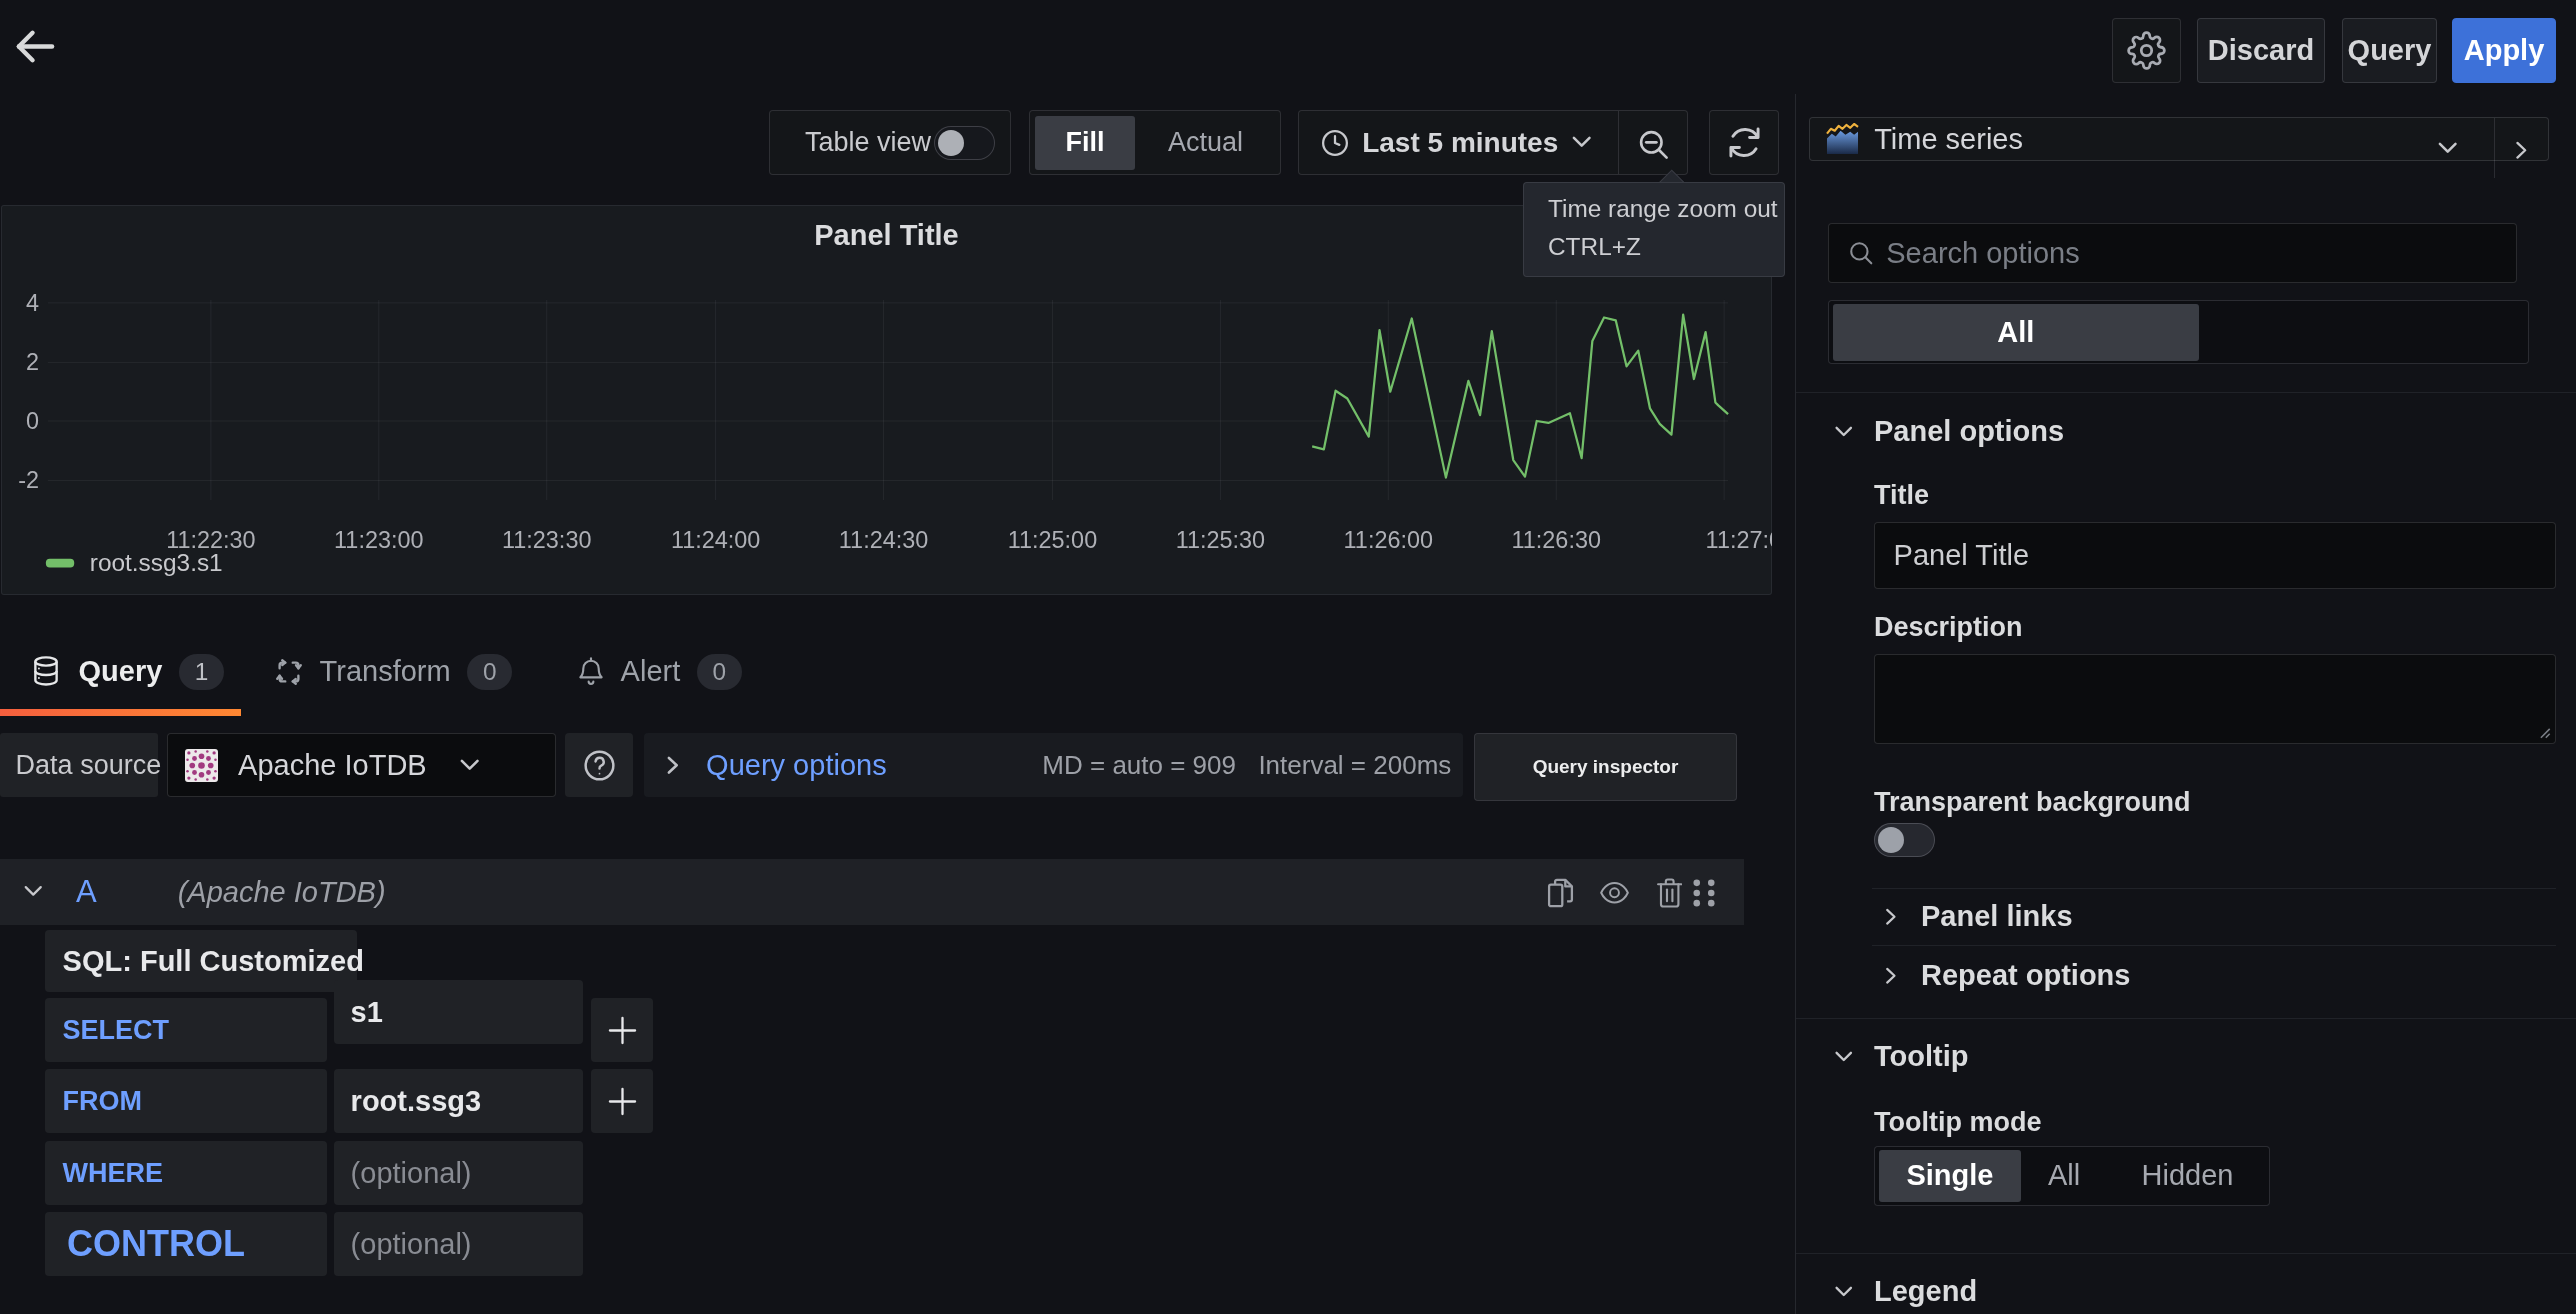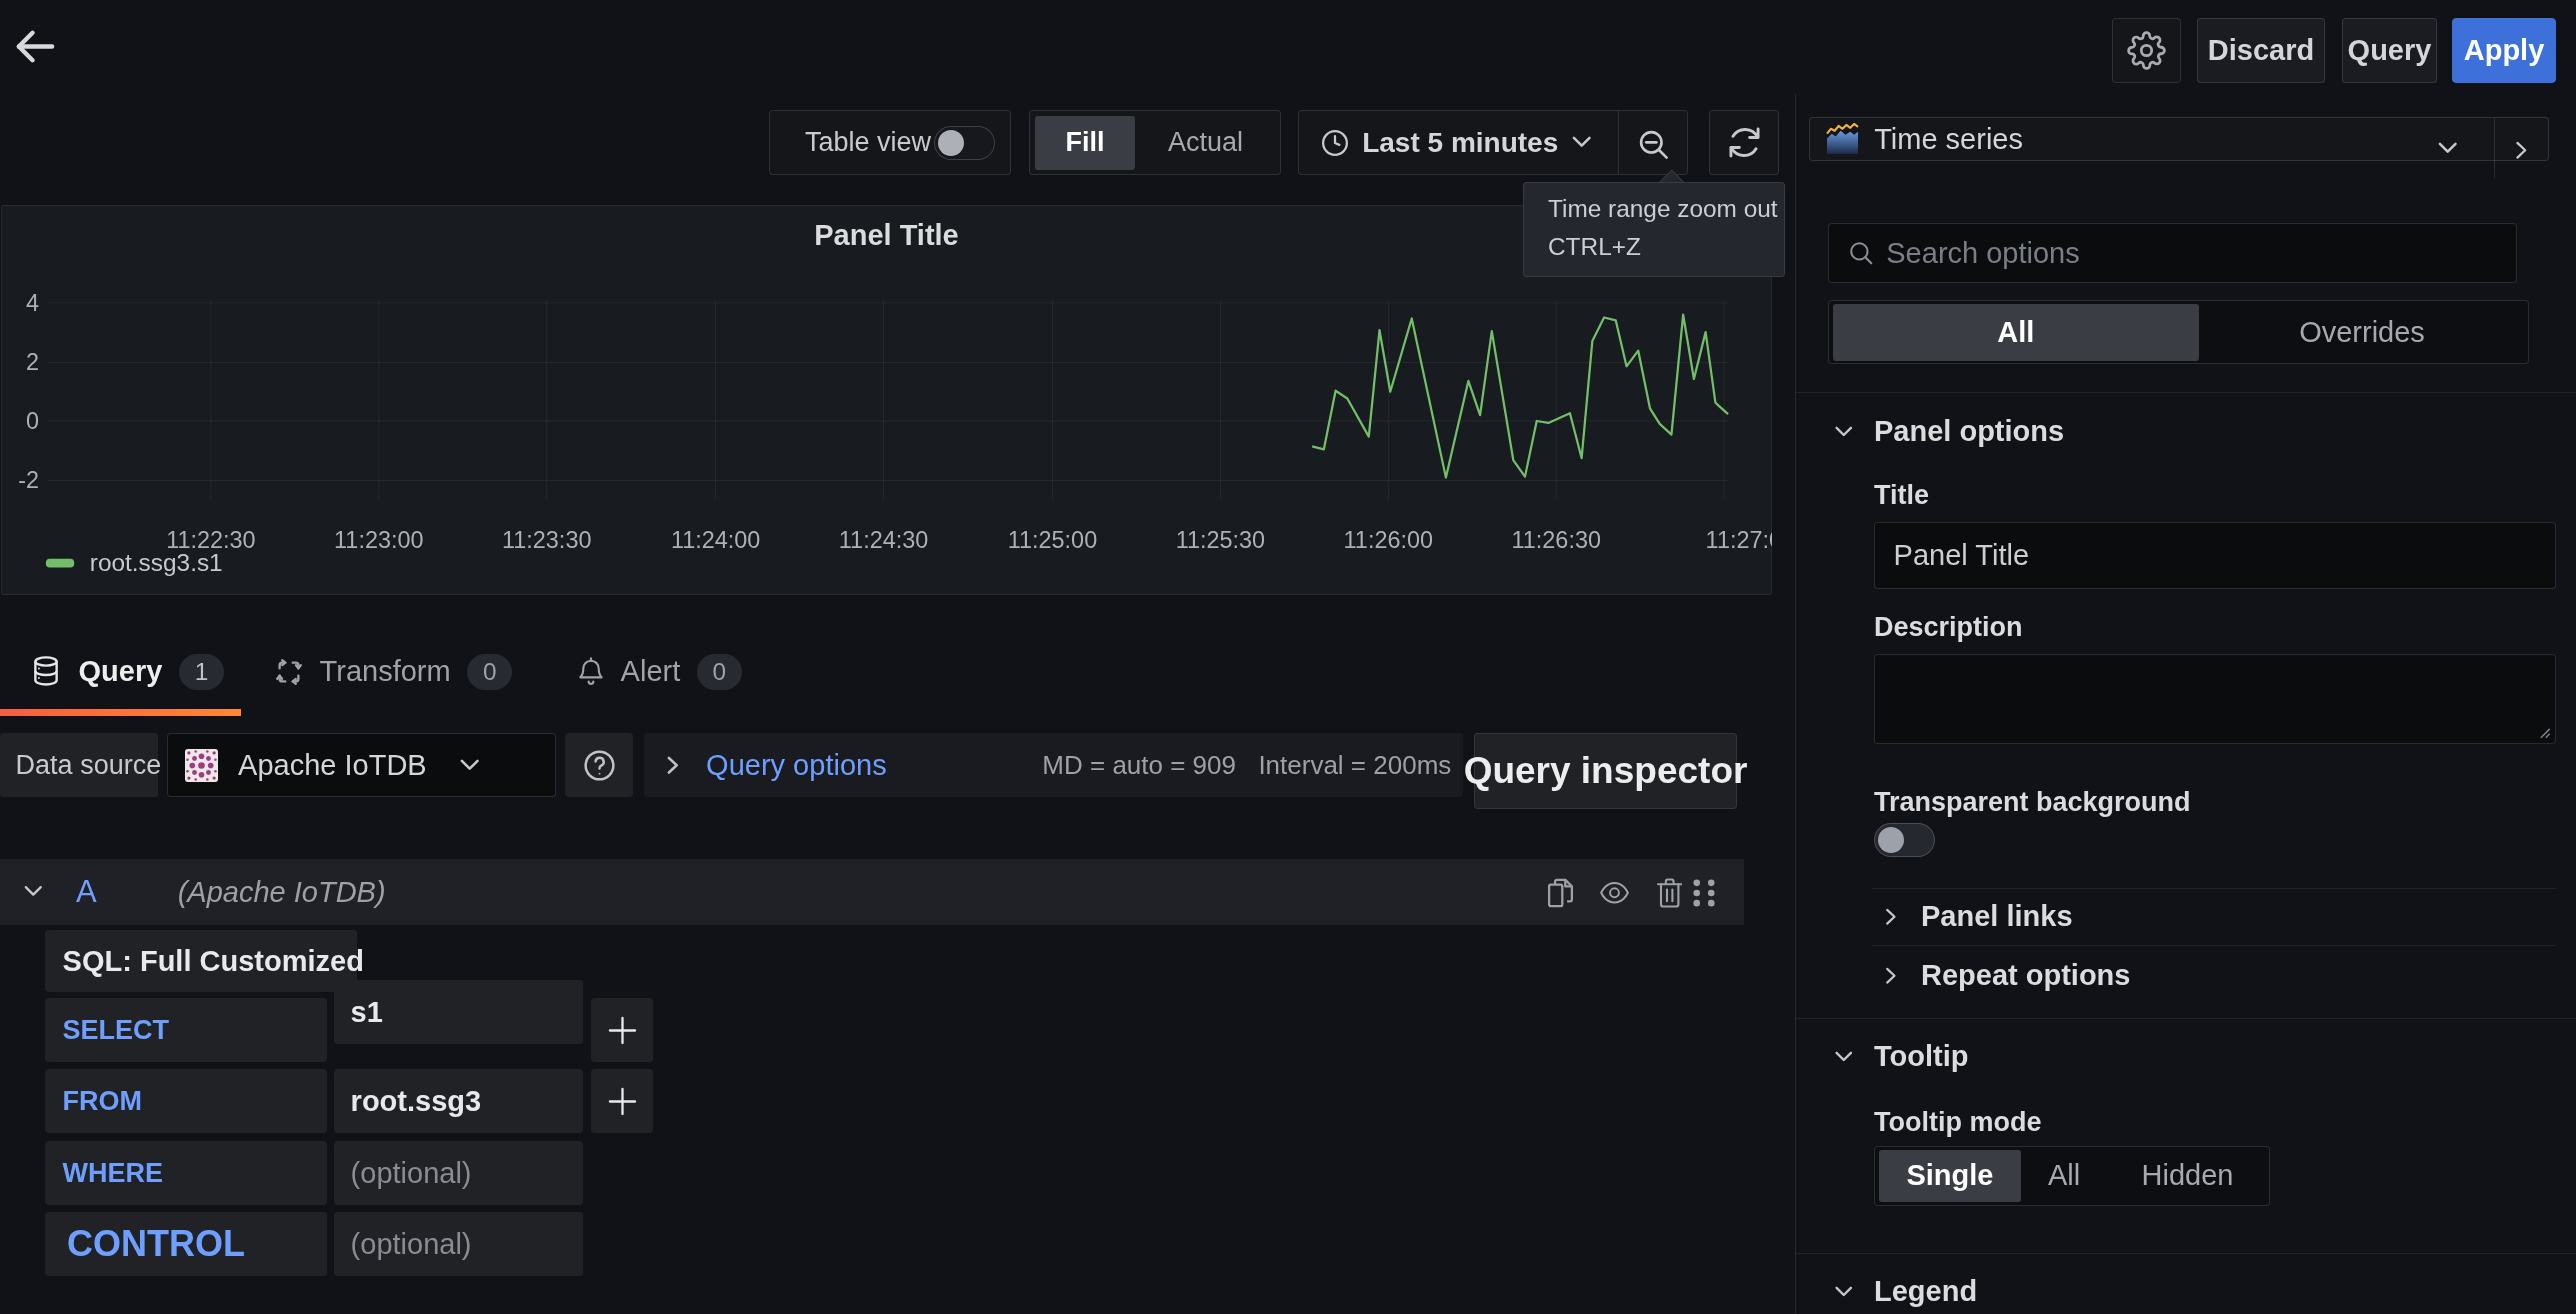--- a/index.html
+++ b/index.html
@@ -206,21 +206,21 @@
 
 <div class="abs flex" style="left:644px;top:733px;width:819px;height:64px;background:#191B20;border-radius:3.9px;">
   <svg style="margin-left:21.5px;" width="14.6" height="22.5" viewBox="0 0 15 23" fill="none" stroke="#BFC1C6" stroke-width="2.6" stroke-linecap="round" stroke-linejoin="round">
       <polyline points="3,4 11,11.5 3,19"></polyline>
     </svg>
   <span style="margin-left:26px;font-size:29px;font-weight:500;color:#6E9FFF;">Query options</span>
   <span class="abs" style="right:227px;font-size:26px;color:#9DA0A7;">MD = auto = 909</span>
   <span class="abs" style="right:11.7px;font-size:26px;color:#9DA0A7;">Interval = 200ms</span>
 </div>
 
-<div class="abs flex" style="left:1474px;top:733px;width:263px;height:76px;background:#202226;border:1px solid rgba(204,204,220,0.12);border-radius:3.9px;justify-content:center;font-size:37px;font-weight:600;color:#ECEDEE;">Query inspector</div>
+<div class="abs flex" style="left:1474px;top:733px;width:263px;height:68px;background:#202226;border:1px solid rgba(204,204,220,0.12);border-radius:3.9px;justify-content:center;font-size:19px;font-weight:600;color:#ECEDEE;">Query inspector</div>
 
 <div class="abs flex" style="left:0;top:859px;width:1744px;height:66px;background:#1F2126;">
   <svg style="margin-left:21.5px;" width="22.5" height="15.6" viewBox="0 0 24 16" fill="none" stroke="#C7C8CC" stroke-width="2.4" stroke-linecap="round" stroke-linejoin="round">
       <polyline points="4,3 12,11 20,3"></polyline>
     </svg>
   <span style="margin-left:32px;font-size:31px;font-weight:500;color:#6E9FFF;">A</span>
   <span style="margin-left:81px;font-size:29px;font-style:italic;color:#9DA0A7;">(Apache IoTDB)</span>
   <svg class="abs" style="left:1547px;top:18.6px;" width="27" height="30" viewBox="0 0 22 25" fill="none" stroke="#9EA1A8" stroke-width="1.9" stroke-linejoin="round">
     <path d="M6.5 5.5 V3 a1.5 1.5 0 0 1 1.5-1.5 h7 l5.5 5.5 v11 a1.5 1.5 0 0 1 -1.5 1.5 h-2.5"></path>
     <path d="M15 1.5 V7 h5.5"></path>
@@ -301,21 +301,20 @@
   <svg style="margin-left:18.6px;" width="26" height="26" viewBox="0 0 24 24" fill="none" stroke="#8B8E95" stroke-width="1.9" stroke-linecap="round">
     <circle cx="10.5" cy="10.5" r="7.5"></circle>
       <line x1="16" y1="16" x2="21.5" y2="21.5"></line>
   </svg>
   <span style="margin-left:12.7px;font-size:29px;color:#7A7E86;">Search options</span>
 </div>
 
 <div class="abs" style="left:1828px;top:300px;width:701px;height:64px;background:#0D0E12;border:1px solid rgba(204,204,220,0.16);border-radius:3.9px;">
   <div class="abs" style="left:3.9px;top:2.9px;width:366px;height:57px;background:#3A3D44;border-radius:2.9px;"></div>
   <div class="abs flex" style="left:3.9px;top:2.9px;width:366px;height:57px;justify-content:center;font-size:29px;font-weight:700;color:#FFFFFF;">All</div>
-  <div class="abs flex" style="left:370px;top:2.9px;width:326px;height:57px;justify-content:center;font-size:29px;color:#A6A9B0;">Overrides</div>
 </div>
 
 <div class="abs" style="left:1796px;top:392px;width:780px;height:1px;background:#202228;"></div>
 
 <svg class="abs" style="left:1833px;top:425px;" width="21.5" height="14.6" viewBox="0 0 24 16" fill="none" stroke="#C7C8CC" stroke-width="2.6" stroke-linecap="round" stroke-linejoin="round">
     <polyline points="4,3 12,11 20,3"></polyline>
   </svg>
 <div class="abs" style="left:1874px;top:415px;font-size:29px;font-weight:600;color:#DBDCDE;">Panel options</div>
 
 <div class="abs" style="left:1874px;top:480px;font-size:27px;font-weight:600;color:#DBDCDE;">Title</div>

